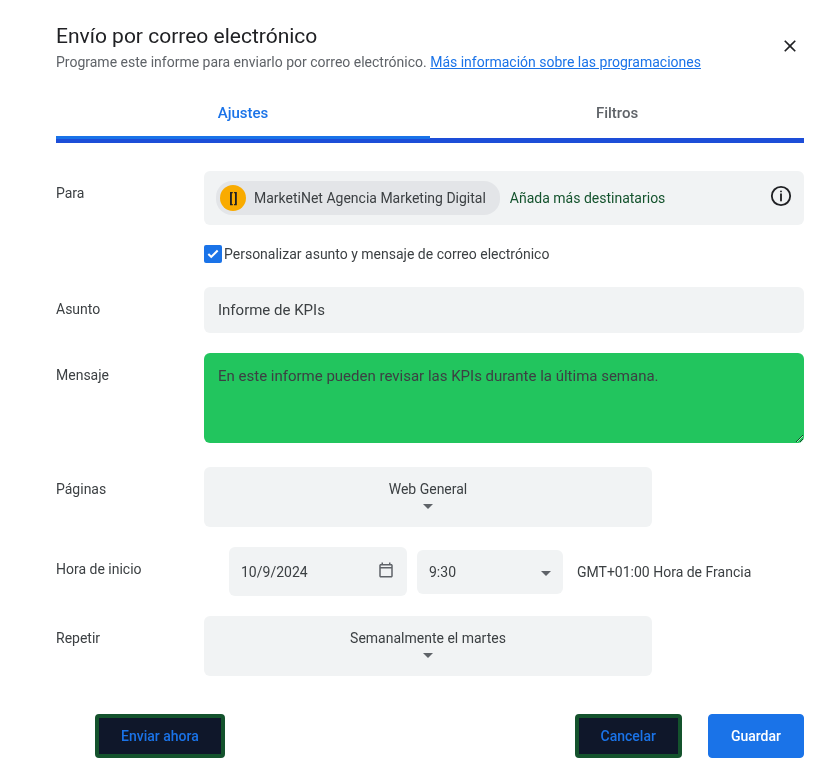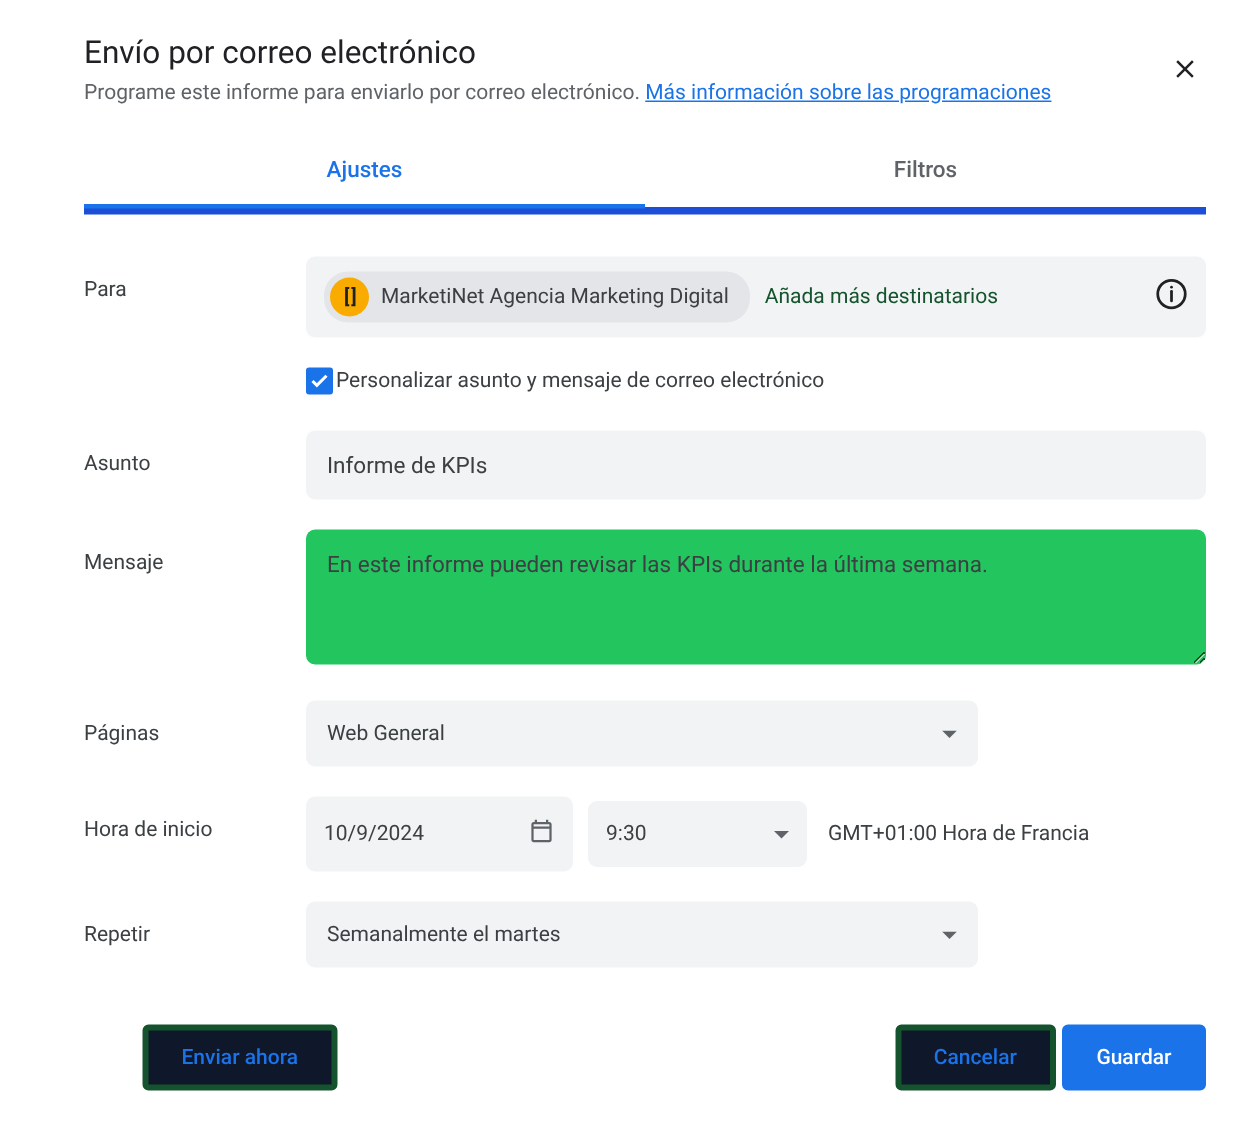--- a/index.html
+++ b/index.html
@@ -164,37 +164,39 @@
       background: #f1f3f4;
       border-radius: 6px;
       padding: 14px 14px;
       font-size: 14px;
       color: #3c4043;
       display: flex;
       align-items: center;
       justify-content: space-between;
       cursor: pointer;
       width: 448px;
+      flex-direction: column;
     }
     .date-time-row {
       display: flex;
       align-items: center;
       gap: 10px;
     }
     .date-box {
       background: #f1f3f4;
       border-radius: 6px;
       padding: 14px 12px;
       font-size: 14px;
       color: #3c4043;
       display: flex;
       align-items: center;
       justify-content: space-between;
       cursor: pointer;
       width: 178px;
+      margin-left: 25px;
     }
     .time-box {
       background: #f1f3f4;
       border-radius: 6px;
       padding: 14px 12px;
       font-size: 14px;
       color: #3c4043;
       display: flex;
       align-items: center;
       justify-content: space-between;
@@ -226,21 +228,21 @@
       color: #1a73e8;
       margin-left: 39px;
     }
     .btn-primary {
       background: #1a73e8;
       border: 1px solid #1a73e8;
       color: #fff;
     }
     .footer-right {
       display: flex;
-      gap: 4px;
+      gap: 26px;
     }
     .dropdown-arrow {
       color: #5f6368;
     }
   </style>
 </head>
 <body>
 
 <div class="dialog">
 

